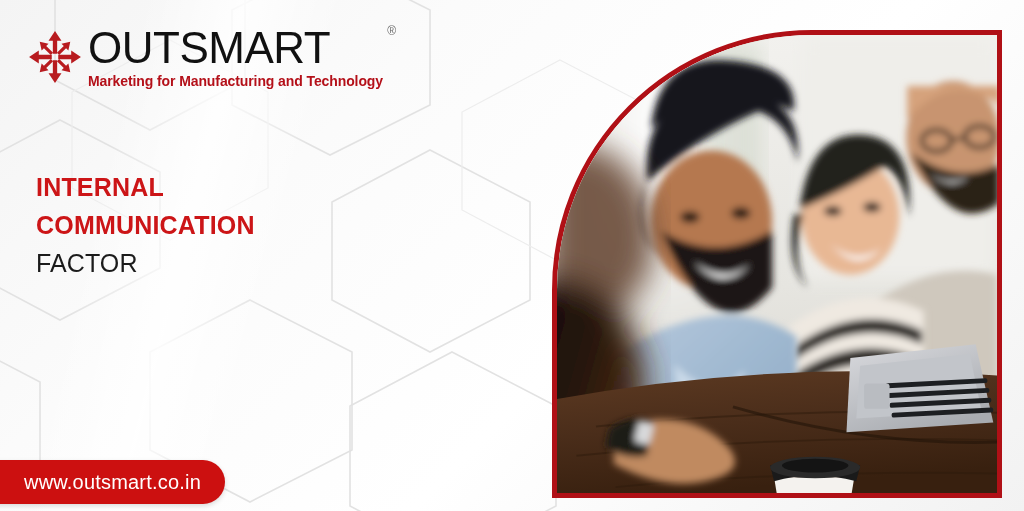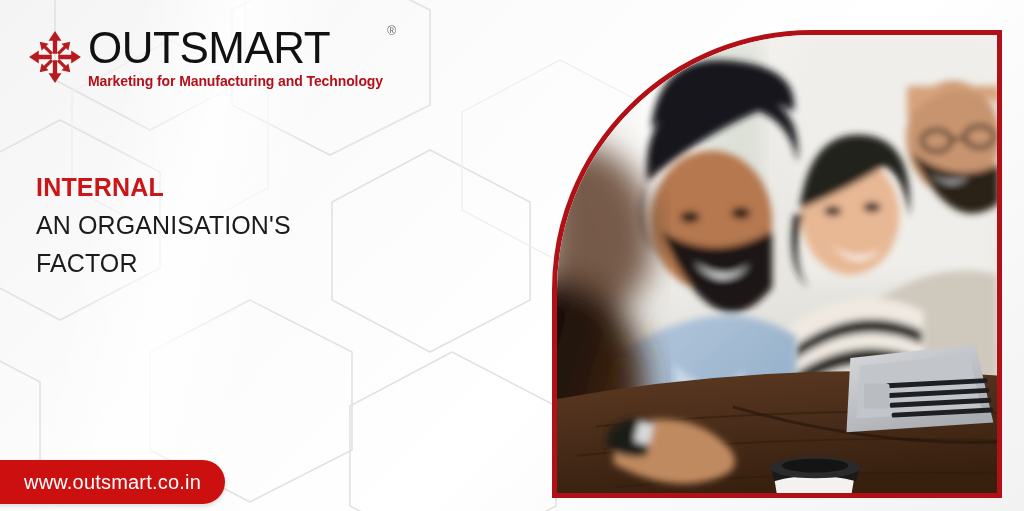--- a/index.html
+++ b/index.html
@@ -179,21 +179,21 @@
     </svg>
     <div id="logo-text-block">
       <div id="logo-wordmark">OUTSMART</div>
       <span id="logo-reg">®</span>
       <div id="logo-tagline">Marketing for Manufacturing and Technology</div>
     </div>
   </div>
 
   <div id="headline">
     <div class="hl-line hl-red">INTERNAL</div>
-    <div class="hl-line hl-black">AN ORGANISATION'S</div>
+    <div class="hl-line hl-red">COMMUNICATION</div>
     <div class="hl-line hl-black">FACTOR</div>
   </div>
 
   <div id="url-pill">
     <span id="url-text">www.outsmart.co.in</span>
   </div>
 
   <div id="photo-frame">
     <div id="photo">
       <svg viewBox="0 0 450 468" preserveAspectRatio="xMidYMid slice" width="100%" height="100%">

